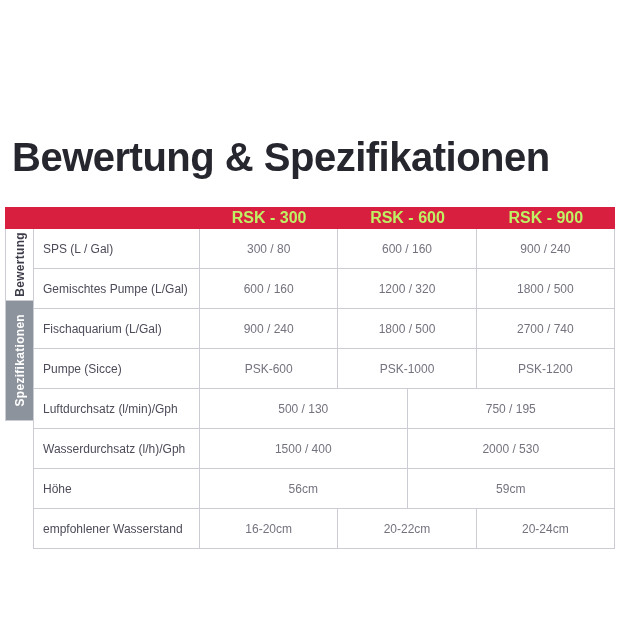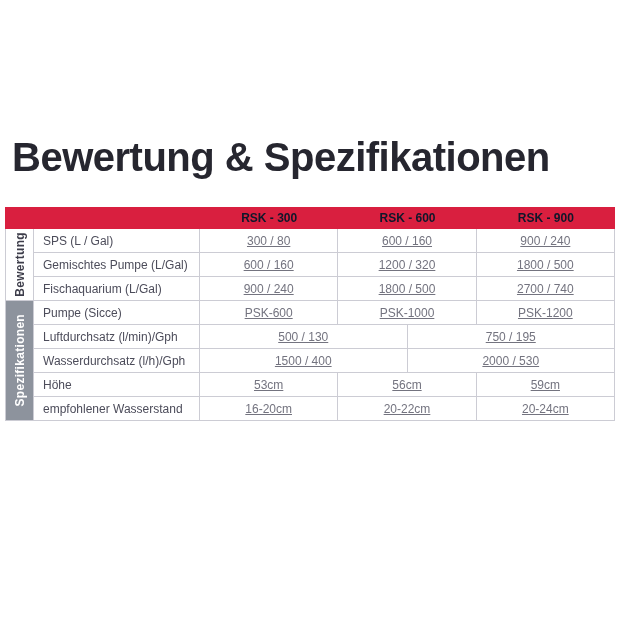--- a/index.html
+++ b/index.html
@@ -32,22 +32,22 @@
     display:flex;
     height:22px;
     background:var(--accent);
   }
   .header-spacer{width:195px;flex:none;}
   .header-cell{
     flex:1;
     display:flex;
     align-items:center;
     justify-content:center;
-    color:#0f172a;
-    font-size:12px;
+    color:#bef264;
+    font-size:16px;
     font-weight:700;
   }
   .table-body{display:flex;}
   .group-col{width:28px;flex:none;display:flex;flex-direction:column;}
   .group-cell{
     display:flex;
     align-items:center;
     justify-content:center;
     border-left:1px solid var(--border);
     border-bottom:1px solid var(--border);
@@ -58,42 +58,41 @@
     writing-mode:vertical-rl;
     transform:rotate(180deg);
     font-size:12px;
     font-weight:700;
     letter-spacing:0.3px;
     white-space:nowrap;
   }
   .group-cell.rows-3 .vertical-text{color:var(--group-dark-text);}
   .group-cell.rows-5 .vertical-text{color:#ffffff;}
   .rows-col{flex:1;display:flex;flex-direction:column;}
-  .row{display:flex;height:24px;}
+  .row{display:flex;height:40px;}
   .cell{
     height:100%;
     display:flex;
     align-items:center;
     border-bottom:1px solid var(--border);
     font-size:12px;
   }
   .label-cell{
     width:167px;
     flex:none;
     padding-left:9px;
     border-left:1px solid var(--border);
     border-right:1px solid var(--border);
     color:var(--label-text);
   }
   .value-cell{
     flex:1;
     justify-content:center;
     border-right:1px solid var(--border);
     color:var(--value-text);
-    text-decoration:underline;
   }
 </style>
 </head>
 <body>
 
 <div class="page">
   <h1 class="page-title">Bewertung &amp; Spezifikationen</h1>
 
   <div class="spec-table">
     <div class="header-row">
@@ -148,21 +147,20 @@
   </div>
 
   <div class="row">
     <div class="cell label-cell">Wasserdurchsatz (l/h)/Gph</div>
     <div class="cell value-cell">1500 / 400</div>
     <div class="cell value-cell">2000 / 530</div>
   </div>
 
   <div class="row">
     <div class="cell label-cell">Höhe</div>
-    <div class="cell value-cell">53cm</div>
     <div class="cell value-cell">56cm</div>
     <div class="cell value-cell">59cm</div>
   </div>
 
   <div class="row">
     <div class="cell label-cell">empfohlener Wasserstand</div>
     <div class="cell value-cell">16-20cm</div>
     <div class="cell value-cell">20-22cm</div>
     <div class="cell value-cell">20-24cm</div>
   </div>

